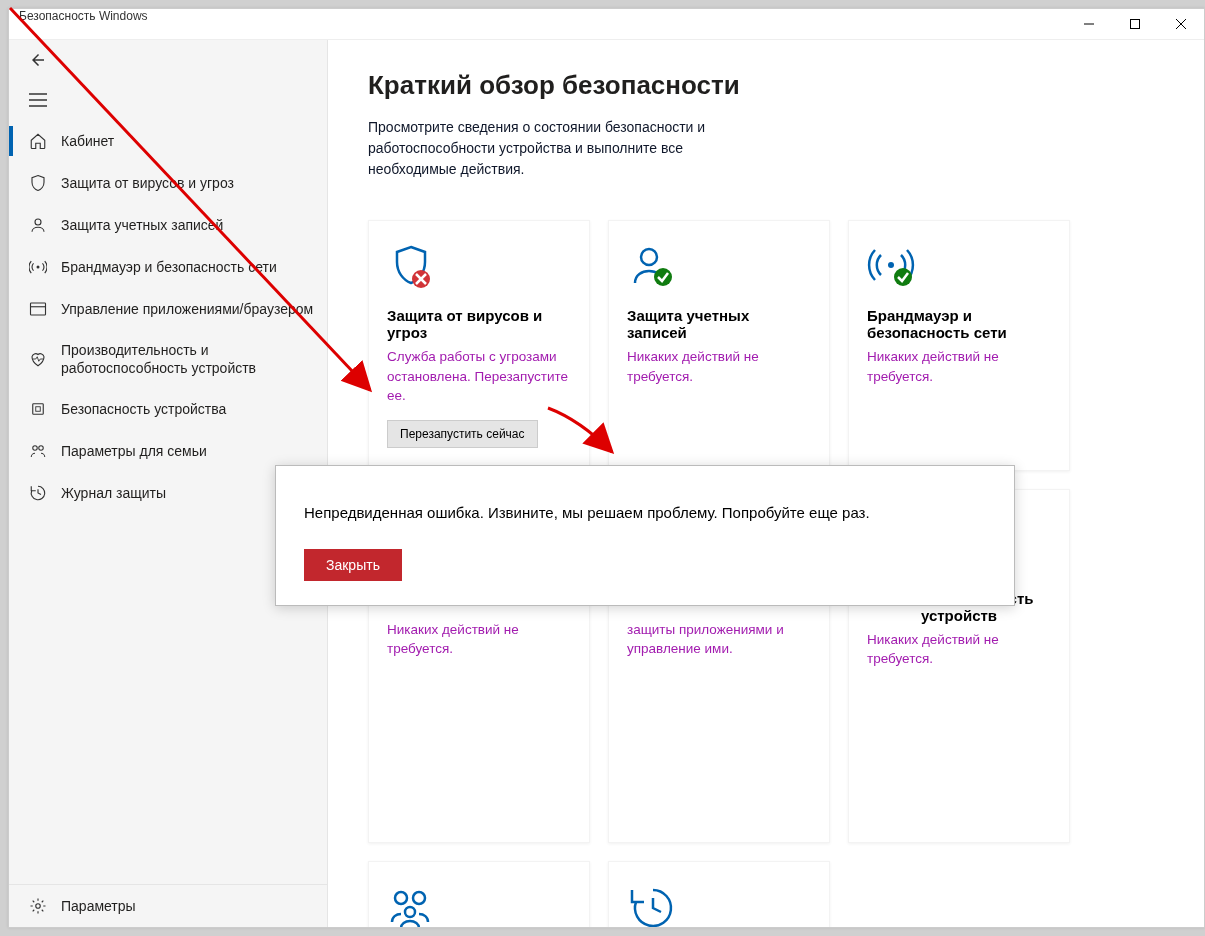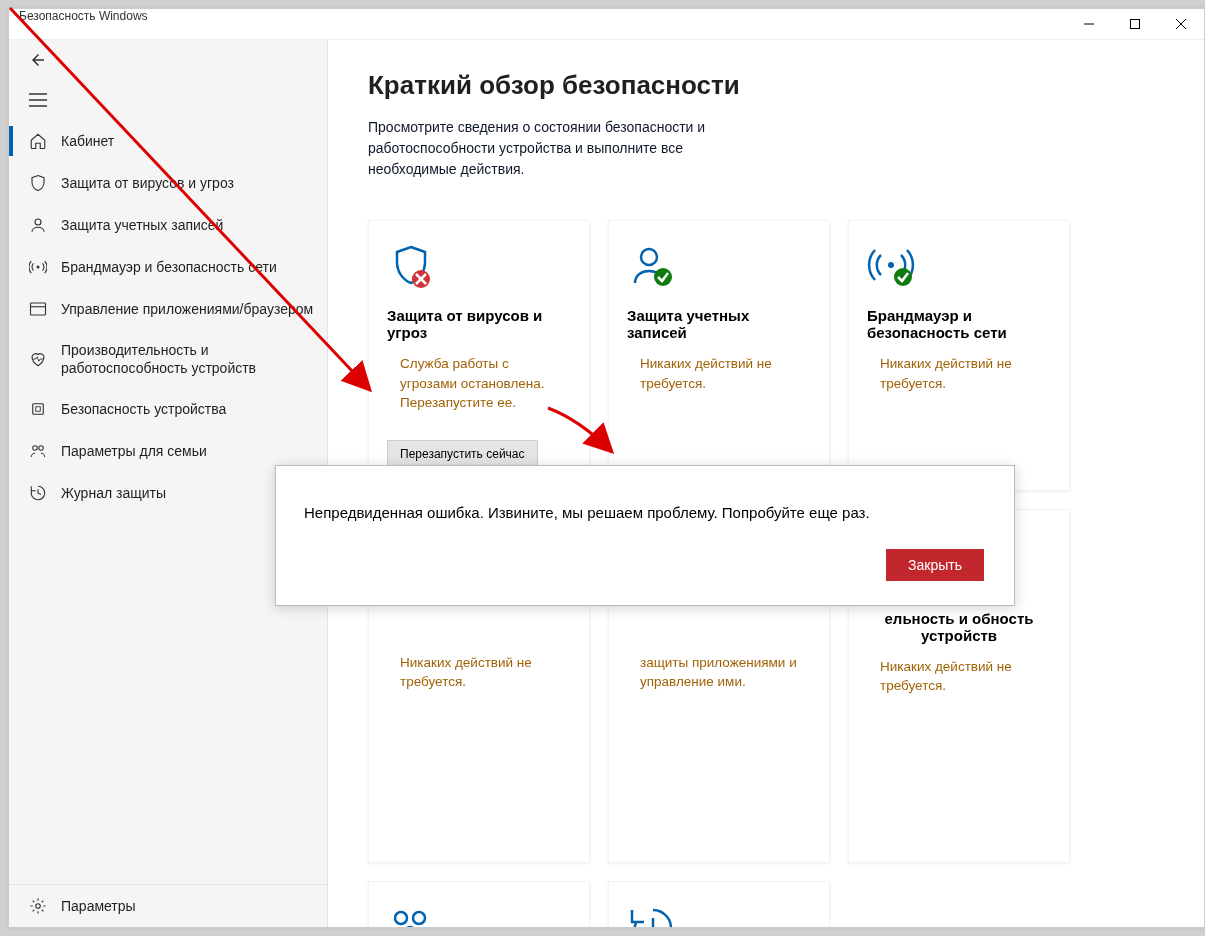--- a/index.html
+++ b/index.html
@@ -21,25 +21,25 @@
 .navitem.selected{position:relative}
 .navitem.selected::before{content:"";position:absolute;left:0;top:6px;bottom:6px;width:4px;background:#0063b1}
 .bottomnav{border-top:1px solid #e5e5e5}
 .main{flex:1;padding:30px 40px 0 40px;overflow:auto;display:flex;flex-direction:column}
 h1{font-weight:600;font-size:26px;margin:0 0 16px 0;color:#201f1e}
 .subtitle{font-size:14px;color:#0f172a;line-height:1.5;max-width:400px;margin-bottom:40px}
 .tiles{display:grid;grid-template-columns:repeat(3,222px);gap:18px}
 .tile{border:1px solid #f3f3f3;box-shadow:0 1px 3px rgba(0,0,0,.06);padding:22px 18px 22px 18px;background:#fff;min-height:200px}
 .tile .ticon{height:50px;margin-bottom:14px;position:relative}
 .tile h3{margin:0 0 6px 0;font-size:15px;font-weight:600}
-.tile p{margin:13px;font-size:13.5px;color:#a16207;line-height:1.45}
+.tile p{margin:0;font-size:13.5px;color:#a21caf;line-height:1.45}
 .tilebtn{margin-top:14px;display:inline-block;background:#e5e5e5;border:1px solid #ccc;padding:6px 12px;font-size:12px}
 .dialog{position:absolute;left:275px;top:465px;width:680px;background:#fff;border:1px solid #bbb;box-shadow:0 2px 12px rgba(0,0,0,.18);padding:38px 30px 24px 28px;z-index:10}
 .dialog p{margin:0 0 28px 0;font-size:15px}
-.dialog .dbuttons{display:flex;justify-content:flex-end}
+.dialog .dbuttons{display:flex;justify-content:flex-start}
 .dbtn{background:#c2272d;color:#fff;border:none;padding:8px 22px;font-size:14px}
 .arrow{position:absolute;pointer-events:none;z-index:20}
 svg{display:block}
 </style>
 </head>
 <body>
 
 <div class="viewport">
   <div class="app">
 

